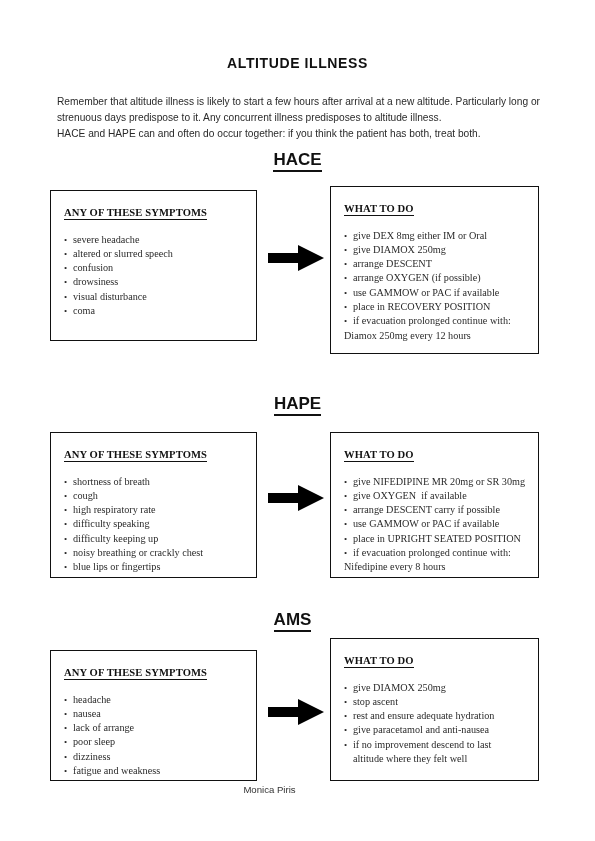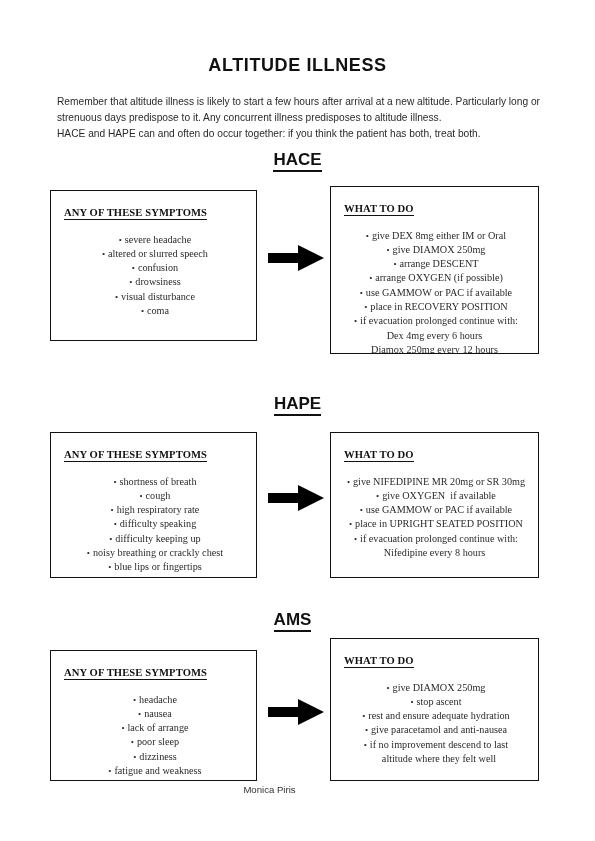--- a/index.html
+++ b/index.html
@@ -15,21 +15,21 @@
     color: #1a1a1a;
     overflow: hidden;
   }
 
   .page-title {
     position: absolute;
     left: 0;
     top: 55px;
     width: 595px;
     text-align: center;
-    font-size: 18px;
+    font-size: 14px;
     font-weight: bold;
     letter-spacing: 0.6px;
     color: #111;
   }
 
   .intro {
     position: absolute;
     left: 57px;
     top: 94px;
     width: 484px;
@@ -80,21 +80,20 @@
   .box-list {
     margin: 0;
     padding: 0;
     list-style: none;
   }
   .box-list li {
     font-size: 10.2px;
     line-height: 14.3px;
     color: #2a2a2a;
     white-space: pre;
-    text-align: center;
   }
   .box-list li.bulleted::before {
     content: "\2022";
     display: inline-block;
     width: 9px;
     font-size: 9px;
   }
   .box-list li.plain {
     padding-left: 0;
   }
@@ -172,21 +171,20 @@
   <div class="box-inner">
     <div class="box-title">WHAT TO DO</div>
     <ul class="box-list">
       <li class="bulleted">give DEX 8mg either IM or Oral</li>
       <li class="bulleted">give DIAMOX 250mg</li>
       <li class="bulleted">arrange DESCENT</li>
       <li class="bulleted">arrange OXYGEN (if possible)</li>
       <li class="bulleted">use GAMMOW or PAC if available</li>
       <li class="bulleted">place in RECOVERY POSITION</li>
       <li class="bulleted">if evacuation prolonged continue with:</li>
-      <li class="plain">Dex 4mg every 6 hours</li>
       <li class="plain">Diamox 250mg every 12 hours</li>
     </ul>
   </div>
 </div>
 
 <div class="section-heading heading-hape">
   <span>HAPE</span>
 </div>
 
 <div class="box box-hape-sym">
@@ -210,20 +208,21 @@
     <path d="M0 10 L30 10 L30 2 L56 15 L30 28 L30 20 L0 20 Z" fill="#000"></path>
   </svg>
 </div>
 
 <div class="box box-hape-todo">
   <div class="box-inner">
     <div class="box-title">WHAT TO DO</div>
     <ul class="box-list">
       <li class="bulleted">give NIFEDIPINE MR 20mg or SR 30mg</li>
       <li class="bulleted">give OXYGEN  if available</li>
+      <li class="bulleted">arrange DESCENT carry if possible</li>
       <li class="bulleted">use GAMMOW or PAC if available</li>
       <li class="bulleted">place in UPRIGHT SEATED POSITION</li>
       <li class="bulleted">if evacuation prolonged continue with:</li>
       <li class="plain">Nifedipine every 8 hours</li>
     </ul>
   </div>
 </div>
 
 <div class="section-heading heading-ams">
   <span>AMS</span>

